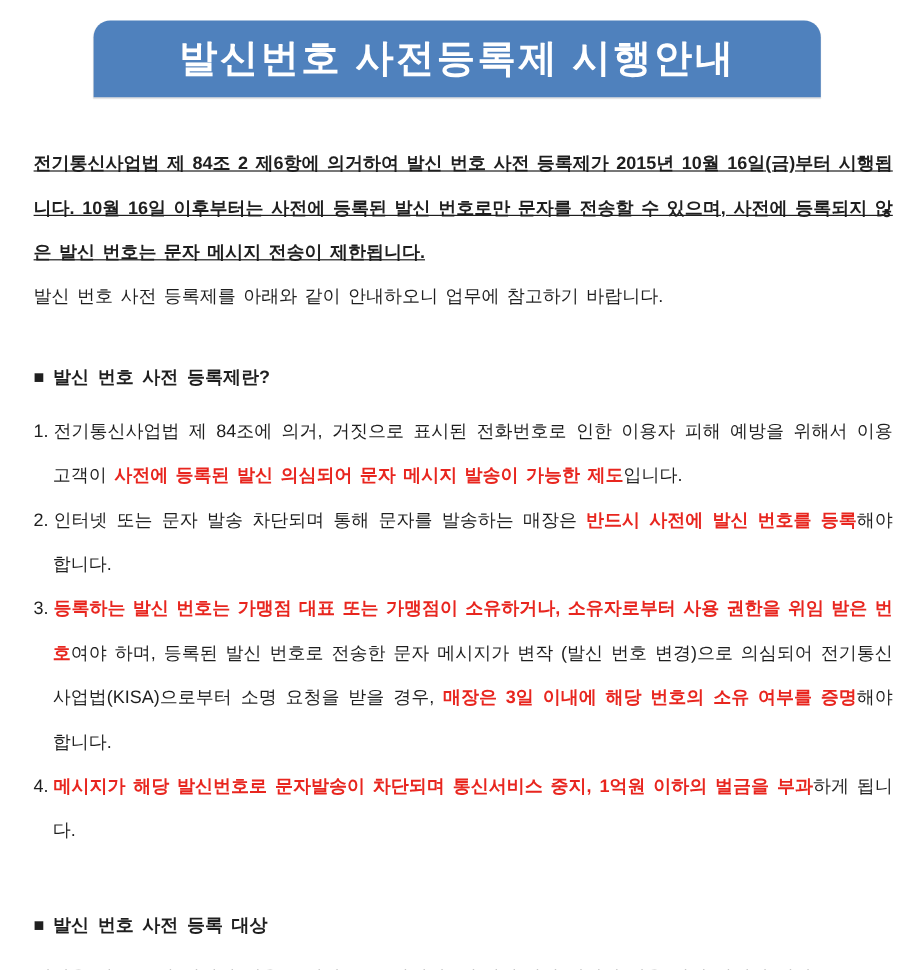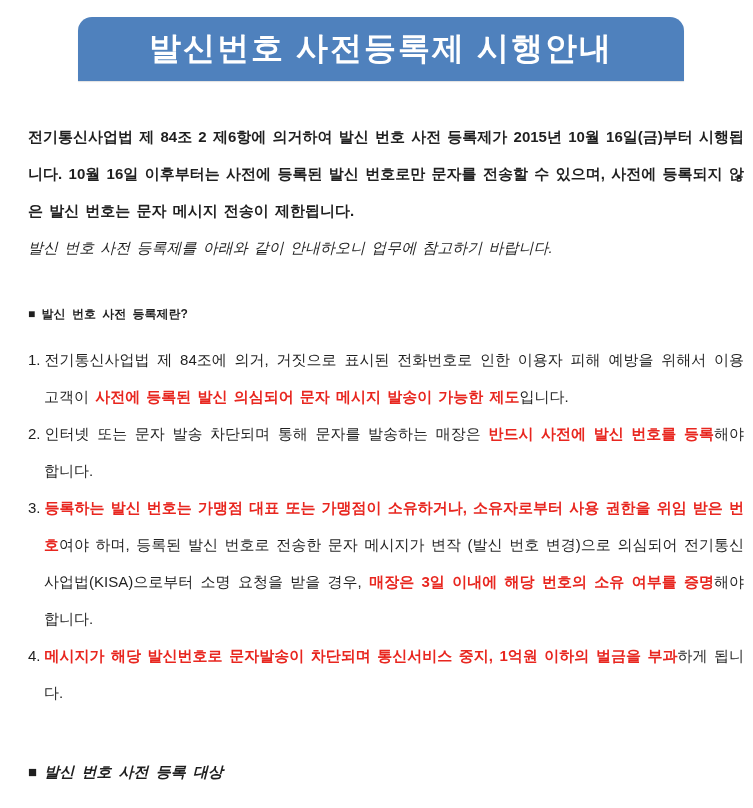--- a/index.html
+++ b/index.html
@@ -36,30 +36,30 @@
   .content{
     padding:0 9px 0 28px;
     font-size:15px;
     line-height:37px;
   }
   .p-bold{
     margin-top:37px;
     font-weight:bold;
     text-align:justify;
     word-spacing:2px;
+    text-decoration:underline;
   }
   .p-normal{
     margin-top:0;
     word-spacing:2px;
-    font-style:italic;
   }
   .section-heading{
     margin-top:30px;
     font-weight:bold;
-    font-size:12px;
+    font-size:15px;
     word-spacing:3px;
   }
   .list{
     margin-top:8px;
   }
   .list-item{
     text-align:justify;
     word-spacing:2px;
     padding-left:16px;
     text-indent:-16px;
@@ -69,21 +69,20 @@
     font-weight:normal;
     margin-right:4px;
   }
   .seg-plain{color:var(--ink);font-weight:normal;}
   .seg-red{color:var(--red);font-weight:bold;}
   .section2-heading{
     margin-top:42px;
     font-weight:bold;
     font-size:15px;
     word-spacing:3px;
-    font-style:italic;
   }
   .p-target{
     margin-top:6px;
     word-spacing:2px;
   }
 </style>
 </head>
 <body>
 
 <div class="banner">

